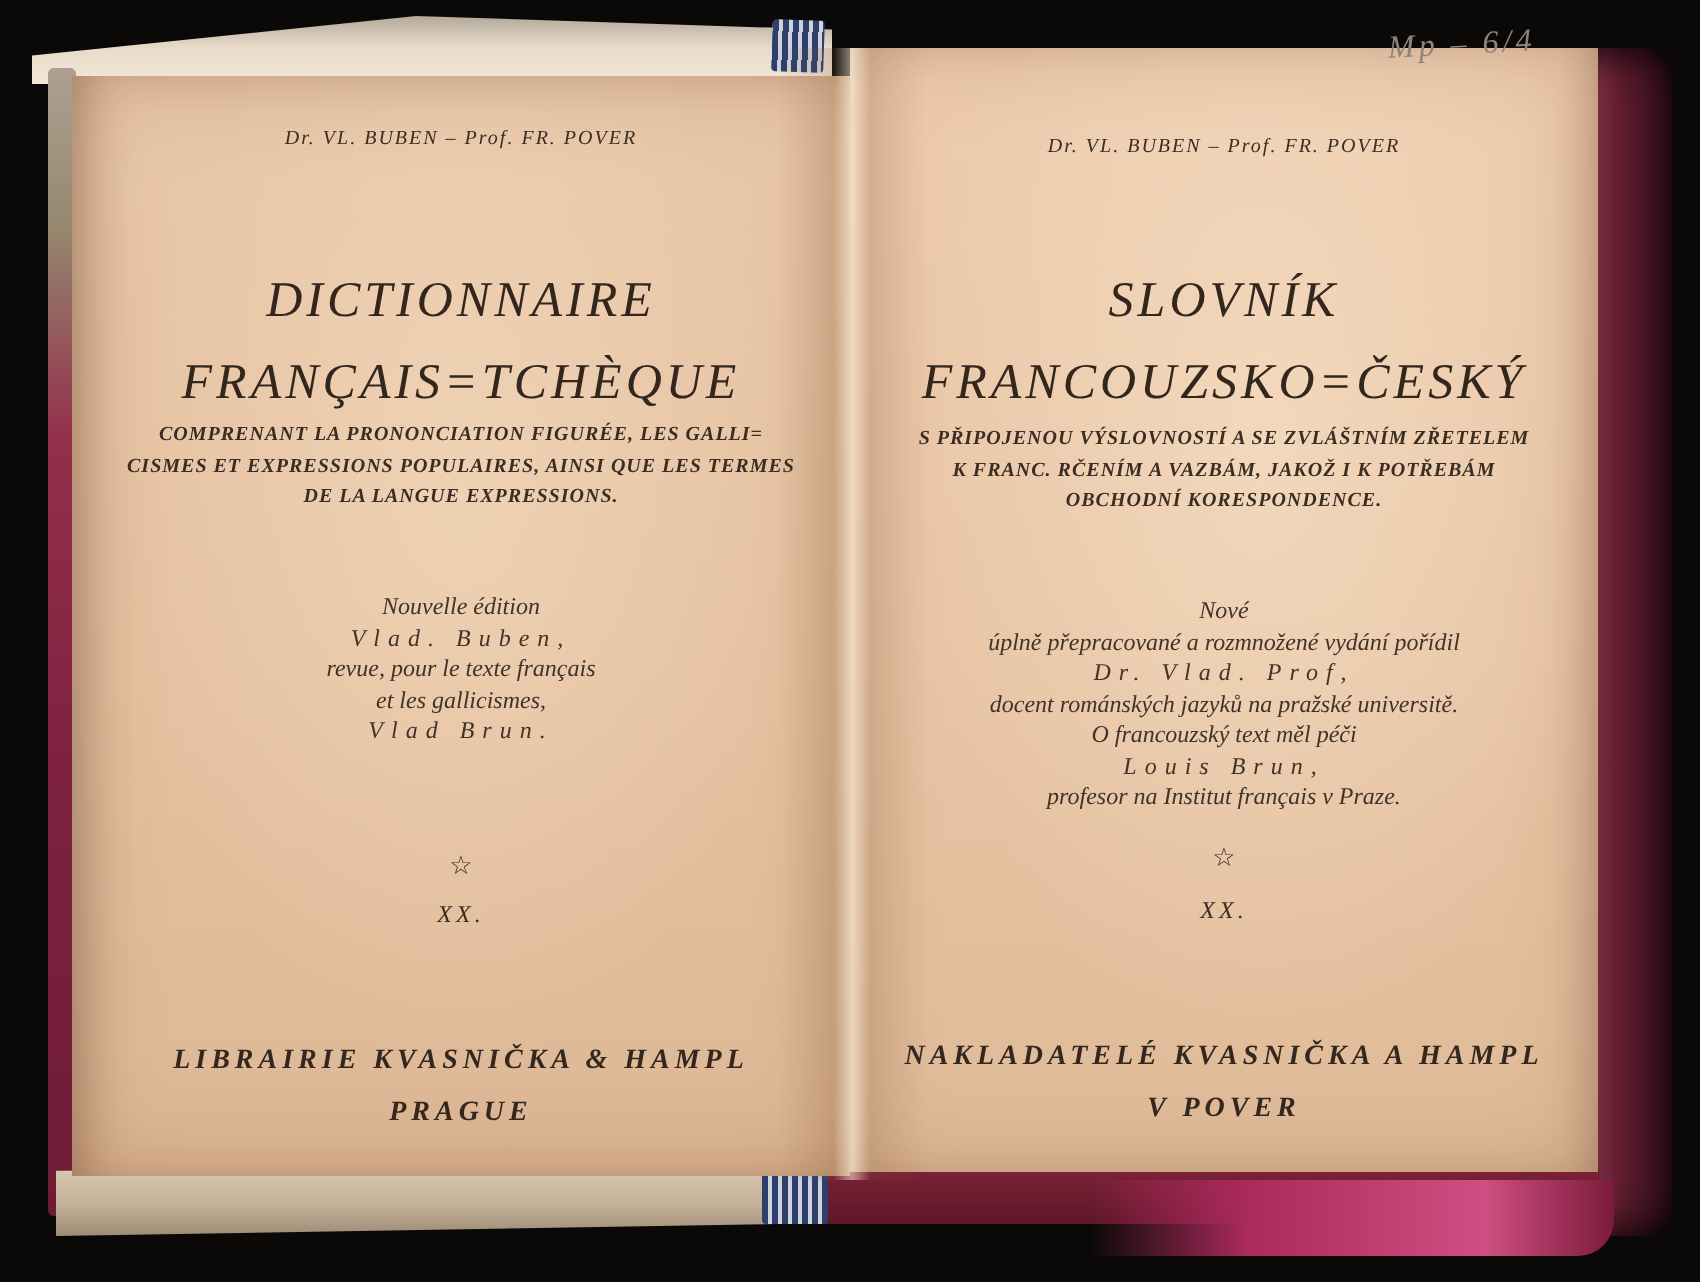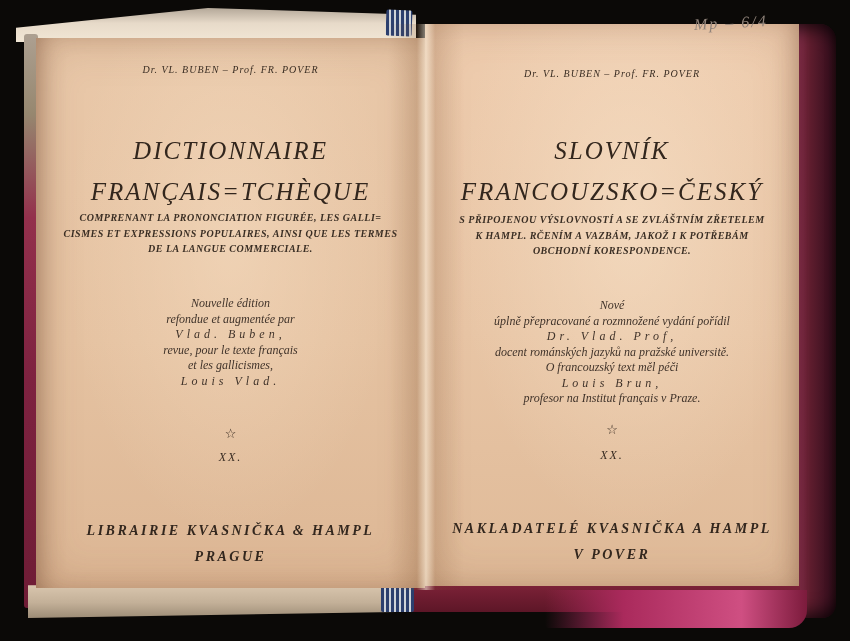--- a/index.html
+++ b/index.html
@@ -99,47 +99,46 @@
 
   <div class="page page-left">
     <div class="tblock authors pos-l-authors">Dr. VL. BUBEN – Prof. FR. POVER</div>
     <div class="tblock title pos-l-title">
       <div>DICTIONNAIRE</div>
       <div>FRANÇAIS=TCHÈQUE</div>
     </div>
     <div class="tblock subtitle pos-l-subtitle">
       <div>COMPRENANT LA PRONONCIATION FIGURÉE, LES GALLI=</div>
       <div>CISMES ET EXPRESSIONS POPULAIRES, AINSI QUE LES TERMES</div>
-      <div>DE LA LANGUE COMMERCIALE.</div>
+      <div>DE LA LANGUE EXPRESSIONS.</div>
     </div>
     <div class="tblock edition pos-l-edition">
       <div>Nouvelle édition</div>
-      <div>refondue et augmentée par</div>
       <div class="spaced">Vlad. Buben,</div>
       <div>revue, pour le texte français</div>
       <div>et les gallicismes,</div>
-      <div class="spaced">Louis Vlad.</div>
+      <div class="spaced">Vlad Brun.</div>
     </div>
     <div class="tblock star pos-l-star">☆</div>
     <div class="tblock volume pos-l-volume">XX.</div>
     <div class="tblock publisher pos-l-publisher">
       <div>LIBRAIRIE KVASNIČKA &amp; HAMPL</div>
       <div>PRAGUE</div>
     </div>
   </div>
 
   <div class="page page-right">
     <div class="tblock authors pos-r-authors">Dr. VL. BUBEN – Prof. FR. POVER</div>
     <div class="tblock title pos-r-title">
       <div>SLOVNÍK</div>
       <div>FRANCOUZSKO=ČESKÝ</div>
     </div>
     <div class="tblock subtitle pos-r-subtitle">
       <div>S PŘIPOJENOU VÝSLOVNOSTÍ A SE ZVLÁŠTNÍM ZŘETELEM</div>
-      <div>K HAMPL. RČENÍM A VAZBÁM, JAKOŽ I K POTŘEBÁM</div>
+      <div>K FRANC. RČENÍM A VAZBÁM, JAKOŽ I K POTŘEBÁM</div>
       <div>OBCHODNÍ KORESPONDENCE.</div>
     </div>
     <div class="tblock edition pos-r-edition">
       <div>Nové</div>
       <div>úplně přepracované a rozmnožené vydání pořídil</div>
       <div class="spaced">Dr. Vlad. Prof,</div>
       <div>docent románských jazyků na pražské universitě.</div>
       <div>O francouzský text měl péči</div>
       <div class="spaced">Louis Brun,</div>
       <div>profesor na Institut français v Praze.</div>

